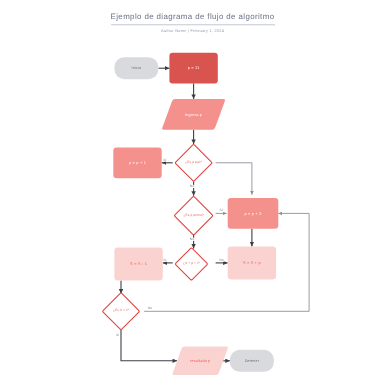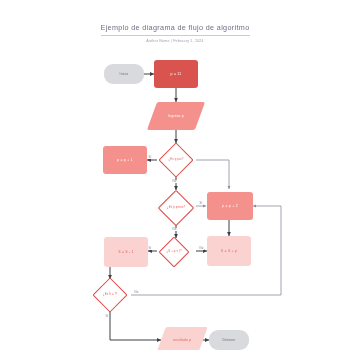--- a/index.html
+++ b/index.html
@@ -3,21 +3,21 @@
 <meta charset="utf-8">
 <style>
   html,body{margin:0;padding:0;}
   body{
     width:350px;height:350px;
     background:#ffffff;
     font-family:"Liberation Sans", sans-serif;
     overflow:hidden;
     position:relative;
   }
-  .page{position:absolute;inset:0;margin-top:12px;}
+  .page{position:absolute;inset:0;}
 
   
   .header{
     position:absolute;left:0;top:4px;width:350px;
     text-align:center;
   }
   .title{
     font-size:7.2px;letter-spacing:.35px;color:#6b6f86;
     padding-bottom:2.5px;display:inline-block;
     border-bottom:.6px solid #c9ccd8;

